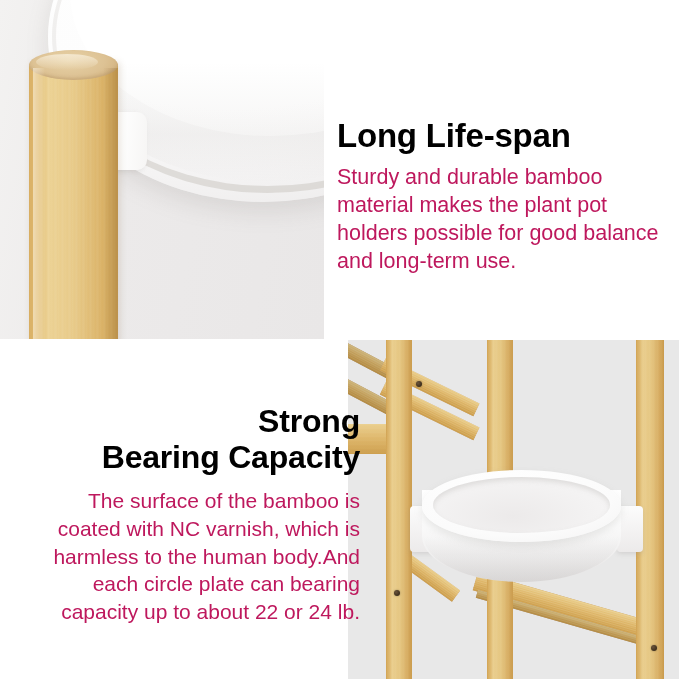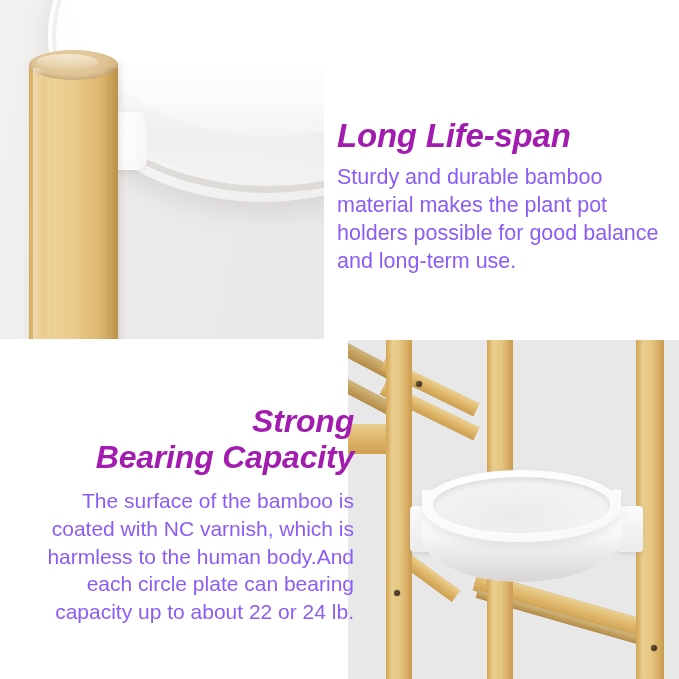--- a/index.html
+++ b/index.html
@@ -151,35 +151,34 @@
   }
   .plate-arm{
     position:absolute;width:26px;height:46px;border-radius:4px;
     background:linear-gradient(180deg,#fcfcfc,#eceaea);
     box-shadow:0 2px 4px rgba(150,148,145,.25);
   }
 
   
   .txt{position:absolute;}
   #text-topright{left:337px;top:118px;width:334px;text-align:left;}
-  #text-bottomleft{left:18px;top:404px;width:336px;text-align:right;}
+  #text-bottomleft{left:24px;top:404px;width:336px;text-align:right;}
 
   .heading{
-    color:#a21caf;
+    color:#000000;
     font-weight:bold;
     font-size:33px;
     line-height:1.12;
     letter-spacing:-.2px;
     margin:0 0 9px 0;
     white-space:pre-line;
-    font-style:italic;
   }
   #text-bottomleft .heading{font-size:32px;line-height:1.12;margin-bottom:11px;}
   .body{
-    color:#8b5cf6;
+    color:#be185d;
     font-size:21.5px;
     line-height:1.30;
     margin:0;
     white-space:pre-line;
   }
   #text-bottomleft .body{font-size:21px;line-height:1.33;}
 </style>
 </head>
 <body>
 

